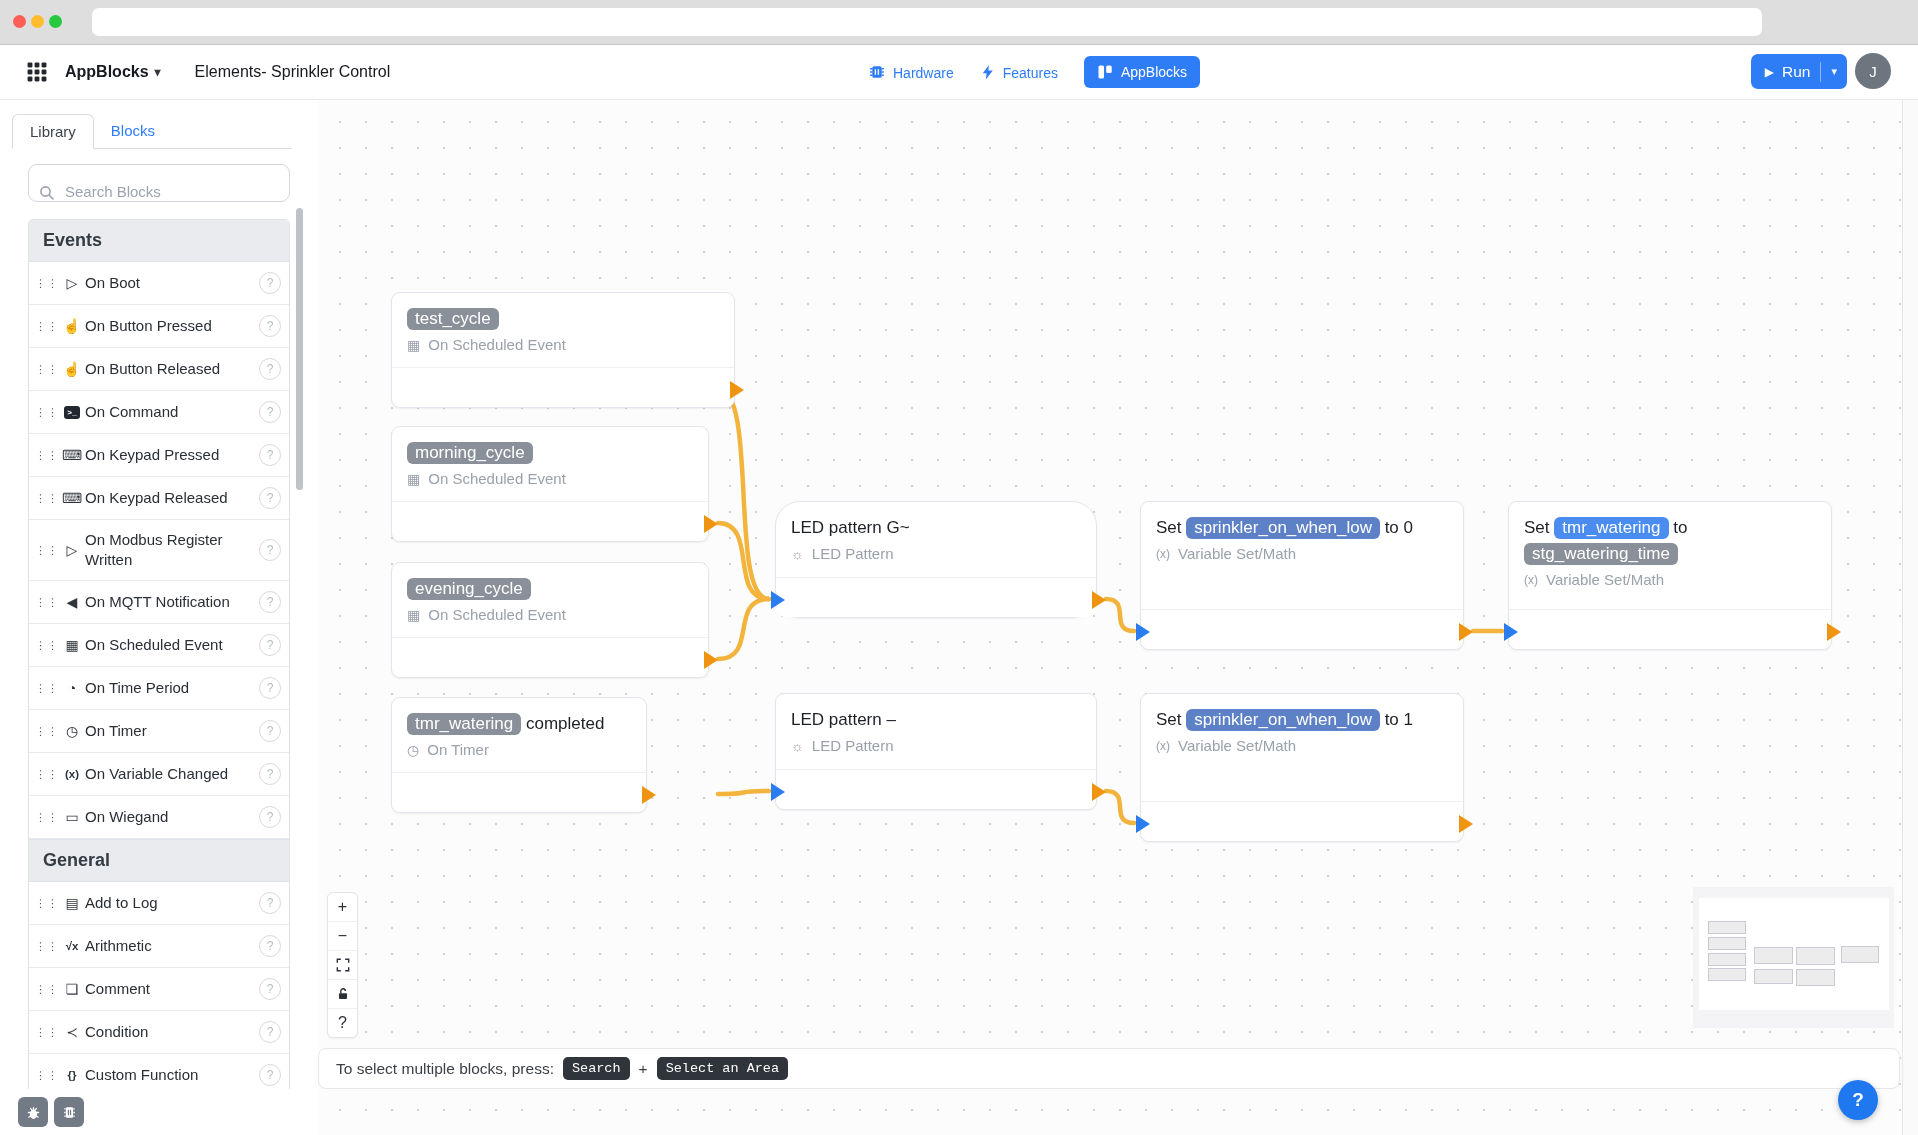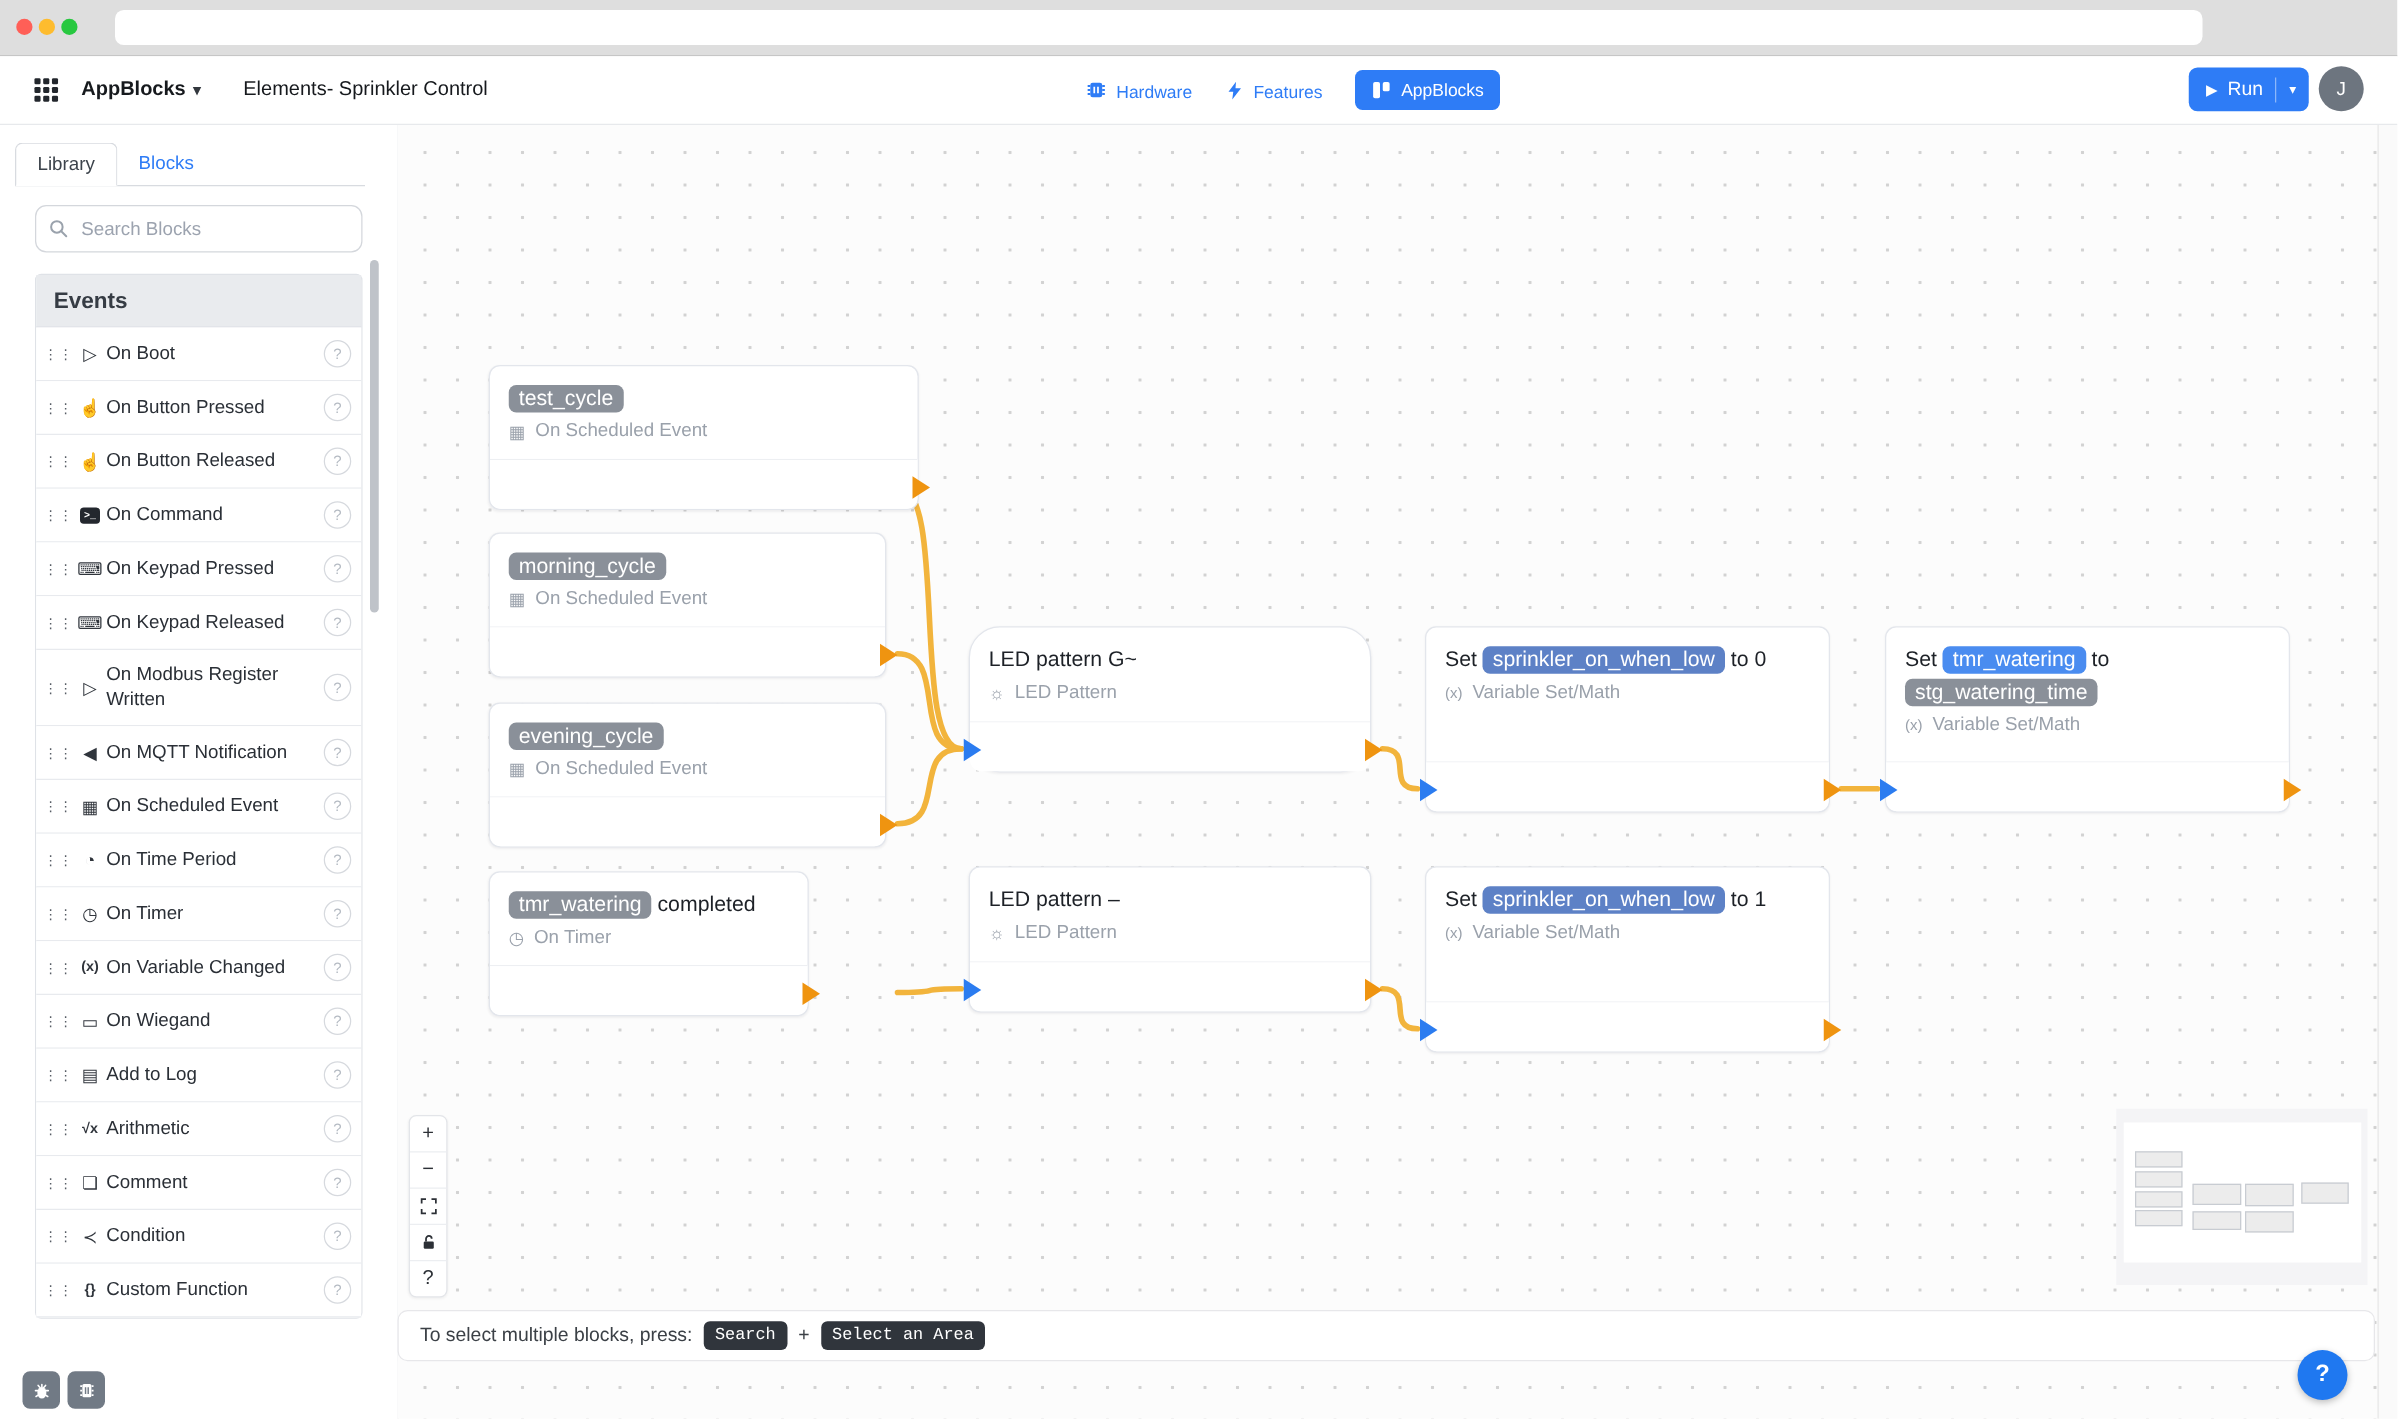--- a/index.html
+++ b/index.html
@@ -24,21 +24,21 @@
   .rundiv{width:1px;height:20px;background:rgba(255,255,255,.45);margin:0 2px;}
   .runcaret{font-size:11px;}
   .avatar{position:absolute;right:27px;top:8px;width:36px;height:36px;border-radius:50%;background:#6d757f;color:#fff;display:flex;align-items:center;justify-content:center;font-size:15px;}
 
   
   .sidebar{position:absolute;left:0;top:100px;width:318px;bottom:0;background:#fff;border-right:1px solid #e8eaed;overflow:hidden;}
   .tabs{margin:14px 0 0 12px;width:280px;display:flex;border-bottom:1px solid #d8dbe0;}
   .tab{padding:8px 17px;font-size:15px;cursor:pointer;}
   .tab.active{border:1px solid #d8dbe0;border-bottom:1px solid #fff;border-radius:6px 6px 0 0;margin-bottom:-1px;color:#3c434b;background:#fff;}
   .tab.link{color:var(--accent);}
-  .search{margin:15px 0 0 28px;width:262px;height:38px;border:1px solid #d4d7dc;border-radius:9px;display:flex;align-items:center;box-sizing:border-box;padding:0 10px;gap:8px;background:#fff;}
+  .search{margin:15px 0 0 28px;width:262px;height:38px;border:1px solid #d4d7dc;border-radius:9px;display:flex;align-items:flex-end;box-sizing:border-box;padding:0 10px;gap:8px;background:#fff;}
   .search input{border:none;outline:none;flex:1;font-size:15px;font-family:"Liberation Sans",sans-serif;color:#333;background:transparent;}
   .search input::placeholder{color:#9ca3af;}
   .list{margin:17px 0 0 28px;width:262px;border:1px solid #dfe2e7;border-radius:5px;background:#fff;box-sizing:border-box;}
   .group-h{background:#e9ebee;padding:10px 14px;font-weight:bold;font-size:18px;color:#363c44;border-bottom:1px solid #dfe2e7;}
   .group:not(:first-child) .group-h{border-top:1px solid #dfe2e7;}
   .item{display:flex;align-items:center;padding:10px 8px 10px 6px;border-bottom:1px solid #e8eaee;cursor:grab;background:#fff;}
   .handle{flex:0 0 22px;text-align:center;color:#575d65;font-size:11px;letter-spacing:1px;}
   .iico{flex:0 0 26px;text-align:center;font-size:14px;color:#30353c;}
   .iico.sm{font-size:11.5px;font-weight:bold;}
   .iico.term{flex:0 0 16px;margin:0 5px;background:#23272e;color:#fff;font-size:8px;font-weight:bold;border-radius:3px;height:13px;line-height:13px;font-family:"Liberation Mono",monospace;}
@@ -234,20 +234,21 @@
           <span class="ihelp">?</span>
         </div>
         <div class="item">
           <span class="handle">⋮⋮</span>
           <span class="iico">▭</span>
           <span class="ilabel">On Wiegand</span>
           <span class="ihelp">?</span>
         </div>
       </div>
       <div class="group">
+        <div class="group-h">General</div>
         <div class="item">
           <span class="handle">⋮⋮</span>
           <span class="iico">▤</span>
           <span class="ilabel">Add to Log</span>
           <span class="ihelp">?</span>
         </div>
         <div class="item">
           <span class="handle">⋮⋮</span>
           <span class="iico sm">√x</span>
           <span class="ilabel">Arithmetic</span>

